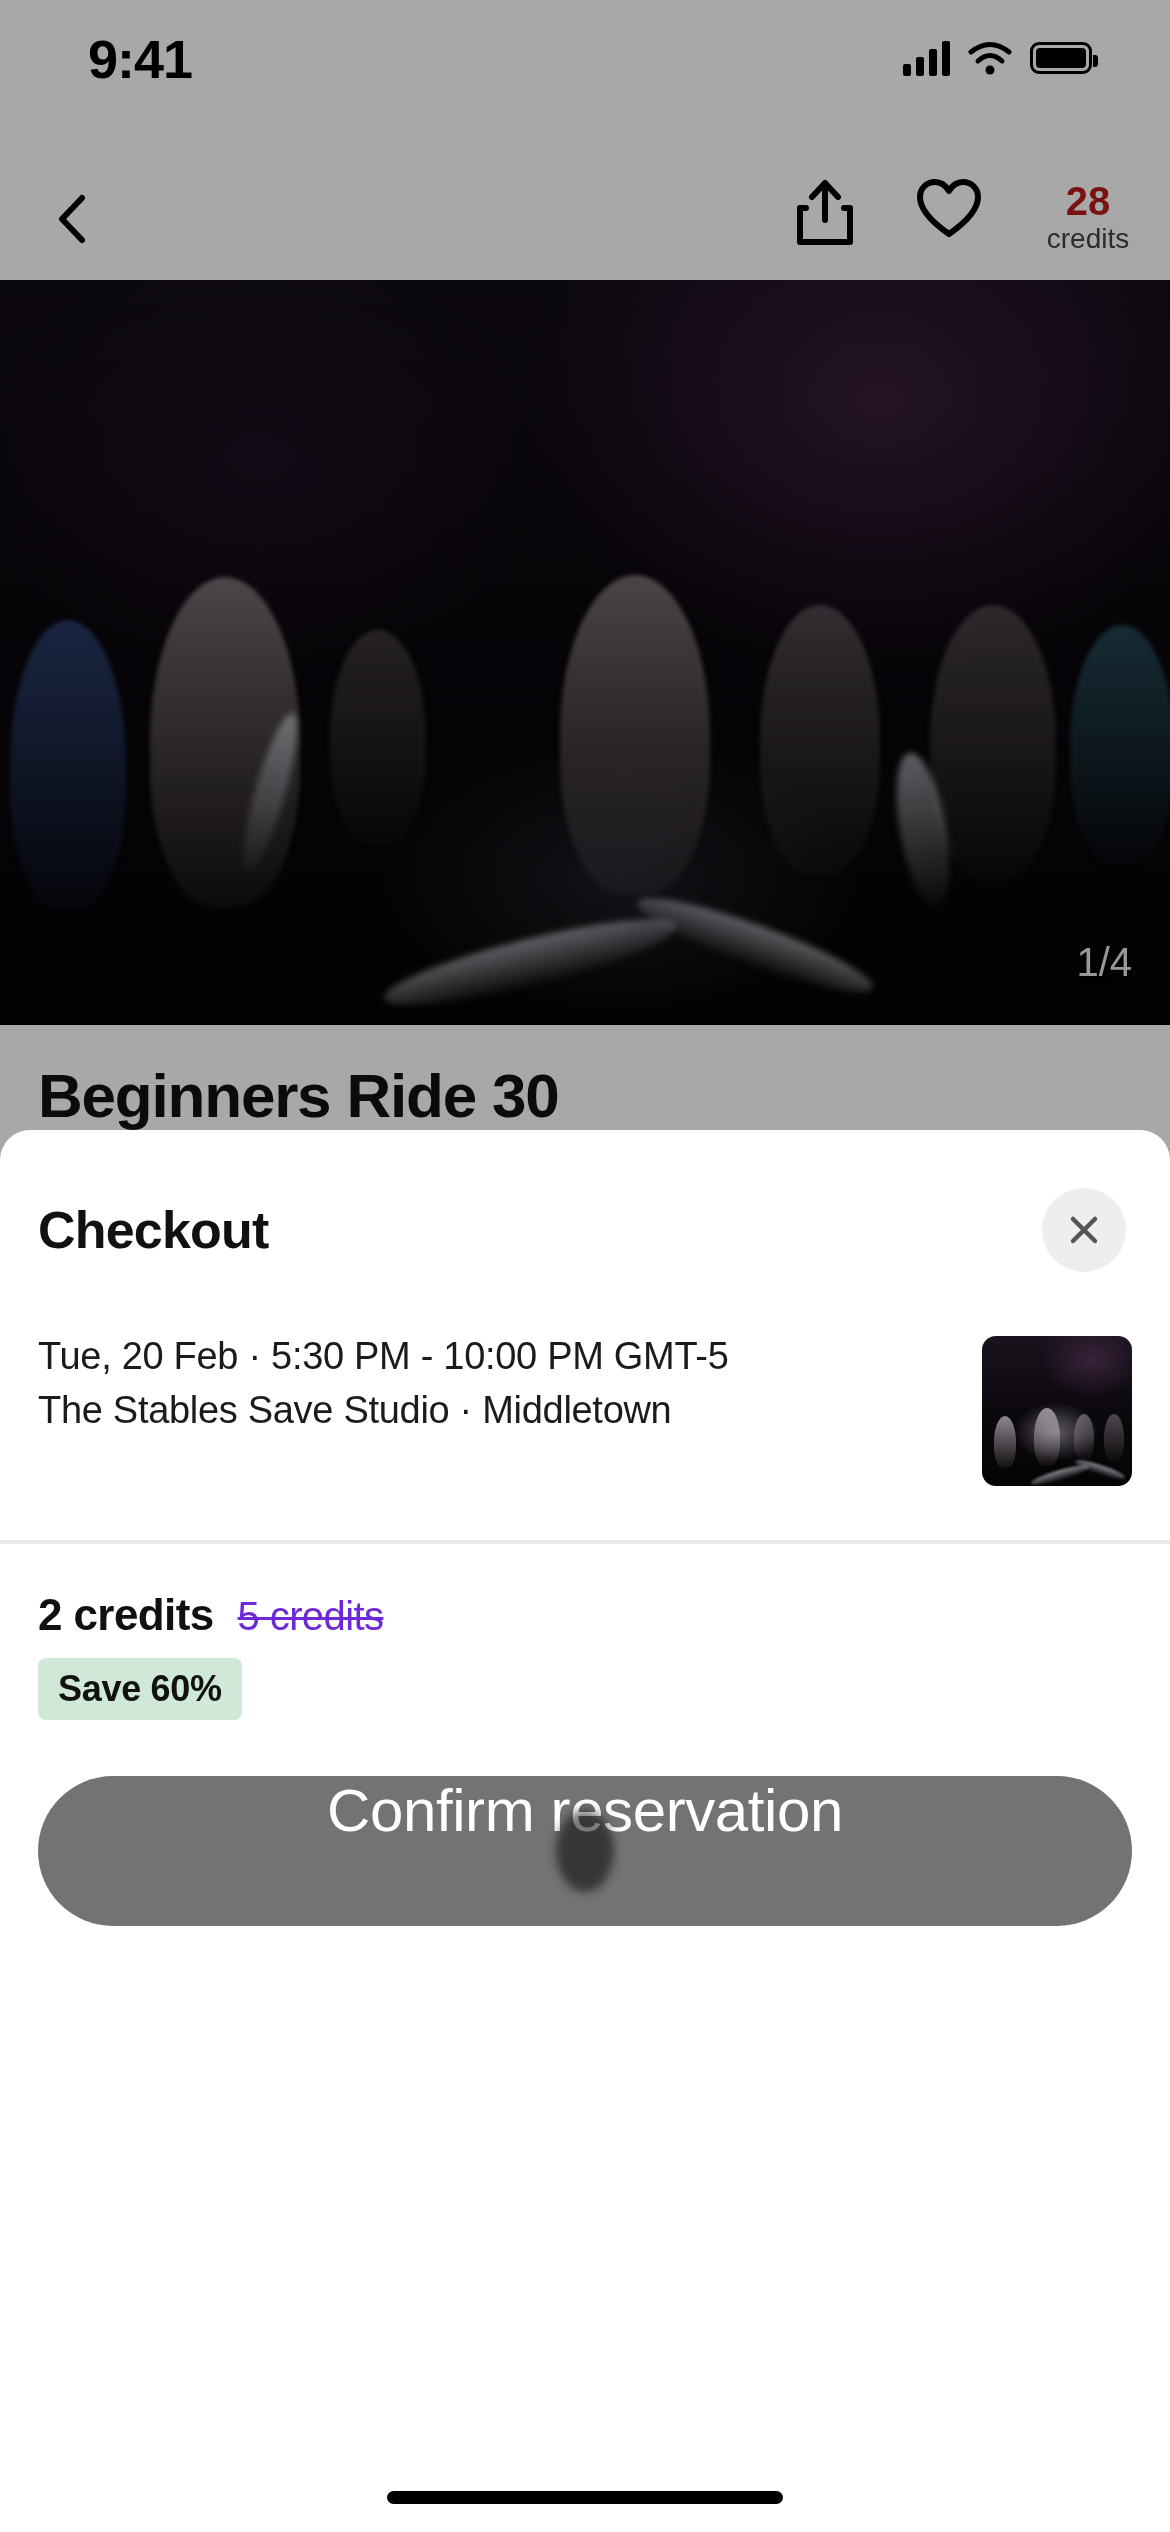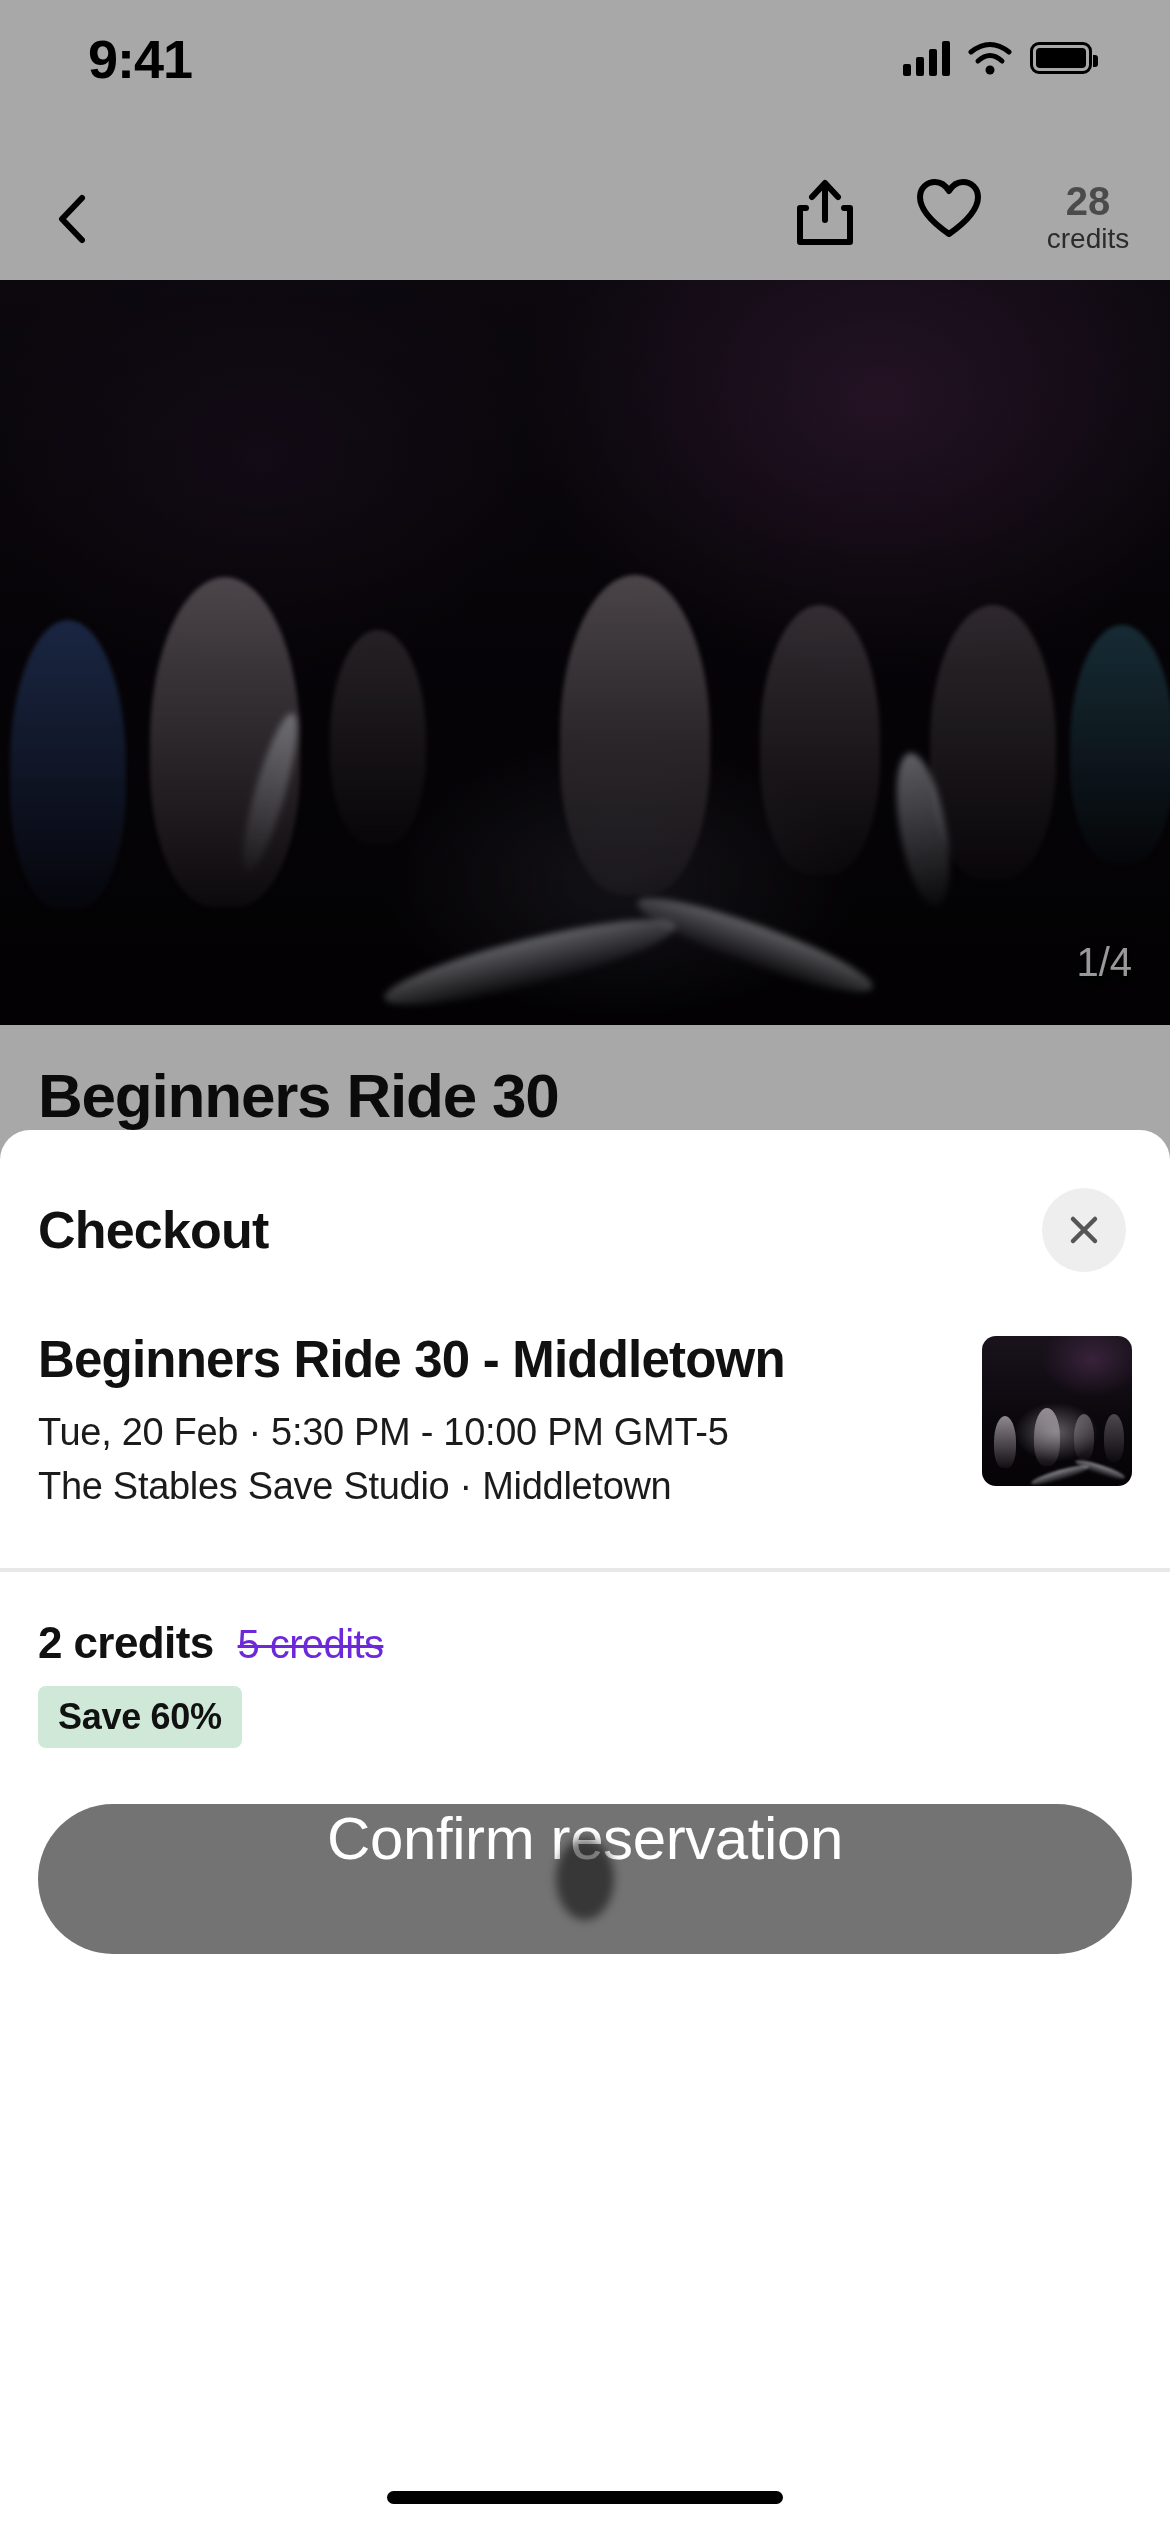--- a/index.html
+++ b/index.html
@@ -32,21 +32,21 @@
   .batt::after {
     content:""; position:absolute; right:-9px; top:10px;
     width:5px; height:12px; background:#000; border-radius:0 3px 3px 0;
   }
   .batt span { display:block; width:100%; height:100%; background:#000; border-radius:4px; }
 
   #bg-navbar { position:absolute; top:160px; left:0; width:1170px; height:120px; background:#fff; }
   .nav-back { position:absolute; left:36px; top:22px; width:74px; height:74px; }
   .nav-icons { position:absolute; right:34px; top:16px; display:flex; align-items:flex-start; gap:56px; }
   .nav-credits { text-align:center; padding-top:4px; min-width:96px; }
-  .nav-credits .num { font-size:40px; font-weight:700; color:#737373; line-height:1.05; display:block; }
+  .nav-credits .num { font-size:40px; font-weight:700; color:#b91c1c; line-height:1.05; display:block; }
   .nav-credits .lbl { font-size:28px; color:#444; line-height:1.2; display:block; }
 
   #hero {
     position:absolute; top:280px; left:0; width:1170px; height:745px;
     background:
       radial-gradient(ellipse 340px 200px at 620px 600px, rgba(150,150,175,0.16), transparent 70%),
       radial-gradient(ellipse 500px 380px at 880px 120px, rgba(86,44,86,0.55), transparent 72%),
       radial-gradient(ellipse 420px 300px at 260px 180px, rgba(48,26,52,0.45), transparent 72%),
       linear-gradient(180deg,#120d16 0%, #0a070c 45%, #050305 100%);
     overflow:hidden;
@@ -228,21 +228,20 @@
       <div class="sheet-title">Checkout</div>
       <button class="close-btn">
         <svg width="40" height="40" viewBox="0 0 40 40">
           <path d="M9 9 L31 31 M31 9 L9 31" stroke="#555" stroke-width="4.5" stroke-linecap="round"></path>
         </svg>
       </button>
     </div>
 
     <div class="class-row">
       <div class="class-info">
-        <div class="class-name">Beginners Ride 30 - Middletown</div>
         <div class="class-meta">Tue, 20 Feb · 5:30 PM - 10:00 PM GMT-5</div>
         <div class="class-meta">The Stables Save Studio · Middletown</div>
       </div>
       <div class="class-thumb">
         <div class="t-fig" style="left:12px; bottom:18px; width:22px; height:52px;"></div>
         <div class="t-fig" style="left:52px; bottom:20px; width:26px; height:58px;"></div>
         <div class="t-fig" style="left:92px; bottom:26px; width:20px; height:46px; opacity:0.6;"></div>
         <div class="t-fig" style="left:122px;bottom:24px; width:20px; height:48px; opacity:0.5;"></div>
         <div class="t-streak" style="left:48px; bottom:6px; width:60px; height:10px; transform:rotate(-16deg);"></div>
         <div class="t-streak" style="left:92px; bottom:12px;width:52px; height:9px;  transform:rotate(18deg);"></div>

